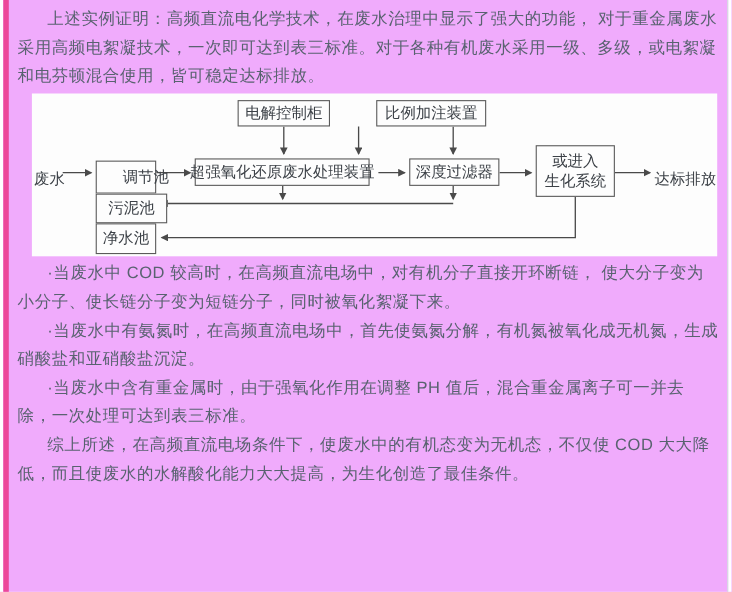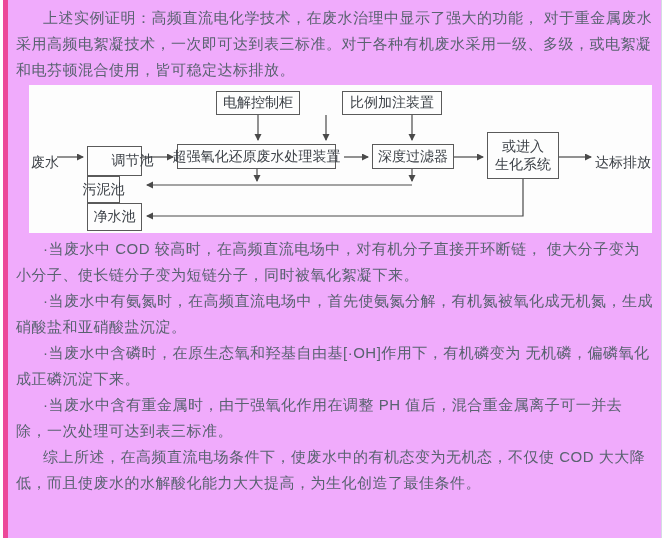--- a/index.html
+++ b/index.html
@@ -86,37 +86,36 @@
       </svg>
 
       <div class="dlabel" style="left:2px;top:64px;">废水</div>
 
       <div class="dnode" style="left:187px;top:6px;width:84px;height:24px;">电解控制柜</div>
 
       <div class="dnode" style="left:285px;top:6px;width:100px;height:24px;margin-left:28px;">比例加注装置</div>
 
       <div class="dnode" style="left:58px;top:61px;width:55px;height:30px;padding-left:36px;">调节池</div>
 
-      <div class="dnode" style="left:58px;top:91px;width:33px;height:27px;">污泥池</div>
+      <div class="dnode" style="left:58px;top:91px;width:65px;height:27px;">污泥池</div>
 
       <div class="dnode" style="left:58px;top:118px;width:55px;height:28px;">净水池</div>
 
       <div class="dnode" style="left:148px;top:59px;width:159px;height:25px;">超强氧化还原废水处理装置</div>
 
       <div class="dnode" style="left:343px;top:59px;width:82px;height:25px;">深度过滤器</div>
 
       <div class="dnode" style="left:458px;top:47px;width:72px;height:47px;flex-direction:column;">
         <span>或进入</span>
         <span>生化系统</span>
       </div>
 
       <div class="dlabel" style="left:566px;top:64px;">达标排放</div>
 
     </div>
 
     <p class="indent">·当废水中 COD 较高时，在高频直流电场中，对有机分子直接开环断链， 使大分子变为小分子、使长链分子变为短链分子，同时被氧化絮凝下来。</p>
     <p class="indent">·当废水中有氨氮时，在高频直流电场中，首先使氨氮分解，有机氮被氧化成无机氮，生成硝酸盐和亚硝酸盐沉淀。</p>
-    <p class="indent">·当废水中含磷时，在原生态氧和羟基自由基[·OH]作用下，有机磷变为 无机磷，偏磷氧化成正磷沉淀下来。</p>
     <p class="indent">·当废水中含有重金属时，由于强氧化作用在调整 PH 值后，混合重金属离子可一并去除，一次处理可达到表三标准。</p>
     <p class="indent">综上所述，在高频直流电场条件下，使废水中的有机态变为无机态，不仅使 COD 大大降低，而且使废水的水解酸化能力大大提高，为生化创造了最佳条件。</p>
 
   </div>
 </div>
 
 </body></html>

